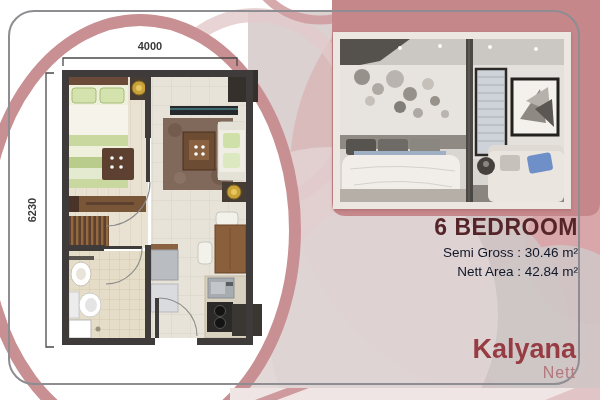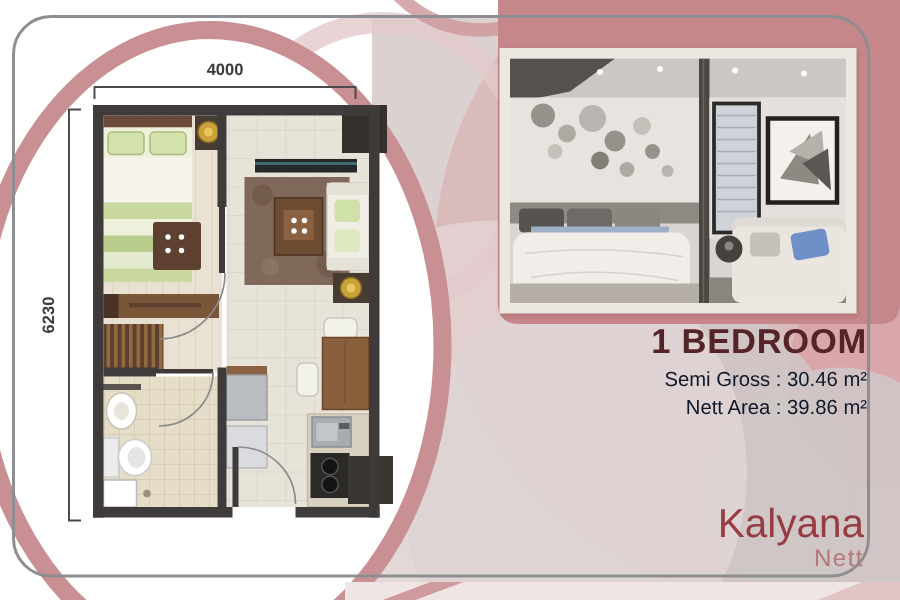--- a/index.html
+++ b/index.html
@@ -11,21 +11,21 @@
                border:2px solid #8d8d92;border-radius:26px;box-sizing:border-box;
                z-index:3;pointer-events:none;}
   .photo-frame{position:absolute;left:333px;top:32px;width:238px;height:177px;
                background:#ece7e1;z-index:4;box-shadow:0 1px 3px rgba(90,40,40,.25);}
   .photo-frame svg{position:absolute;left:7px;top:7px;}
   .unit-info{position:absolute;right:22px;top:214px;text-align:right;z-index:5;}
   .unit-title{font-size:23px;font-weight:bold;color:#542428;letter-spacing:.5px;}
   .unit-line{font-size:13.5px;color:#0f172a;margin-top:4px;}
   .unit-line:first-of-type{margin-top:7px;}
   .brand{position:absolute;right:24px;top:336px;text-align:right;z-index:5;}
-  .brand-name{font-size:27px;font-weight:normal;color:#963c42;line-height:1;}
+  .brand-name{font-size:27px;font-weight:bold;color:#963c42;line-height:1;}
   .brand-tower{font-size:16px;color:#b3787c;letter-spacing:1px;line-height:1;margin-top:2px;}
 </style>
 </head>
 <body>
 
 <div class="stage">
 
   <svg class="bg-svg" width="600" height="400" viewBox="0 0 600 400">
     <rect x="0" y="0" width="600" height="400" fill="#ffffff"></rect>
     <g>
@@ -285,23 +285,23 @@
         <rect x="188" y="115" width="24" height="18" rx="3" fill="#6f8fc9" transform="rotate(-10 200 124)"></rect>
       </g>
       <g>
         <circle cx="146" cy="127" r="9" fill="#45413d"></circle>
         <circle cx="146" cy="125" r="3" fill="#8a857f"></circle>
       </g>
     </svg>
   </div>
 
   <div class="unit-info">
-    <div class="unit-title">1 BEDROOM</div>
+    <div class="unit-title">6 BEDROOM</div>
     <div class="unit-line">Semi Gross : 30.46 m²</div>
-    <div class="unit-line">Nett Area : 39.86 m²</div>
+    <div class="unit-line">Nett Area : 42.84 m²</div>
   </div>
 
   <div class="brand">
     <div class="brand-name">Kalyana</div>
     <div class="brand-tower">Nett</div>
   </div>
 
 </div>
 
 </body></html>

